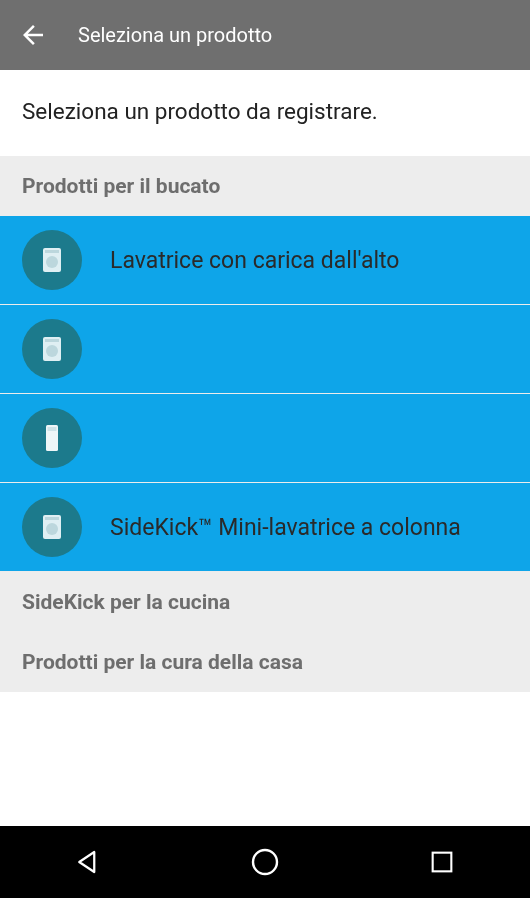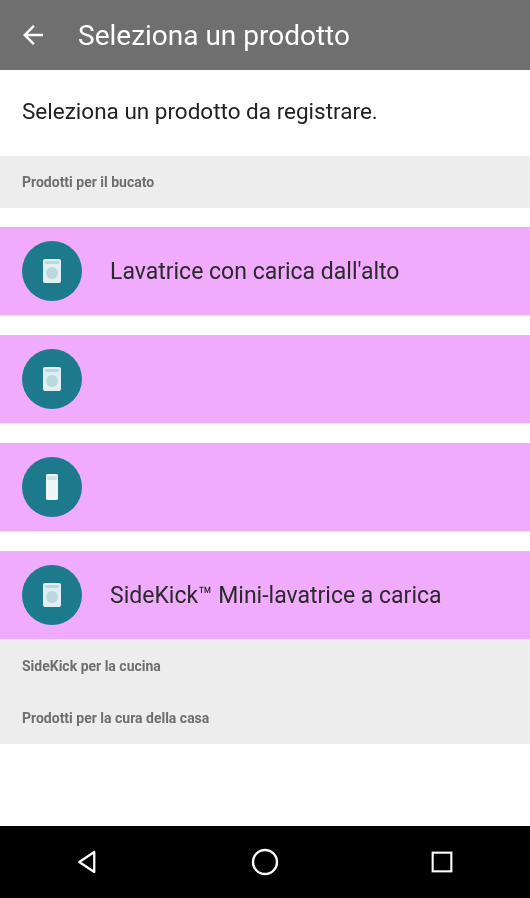--- a/index.html
+++ b/index.html
@@ -14,43 +14,42 @@
     .header {
       background: #6f6f6f;
       color: #fff;
       display: flex;
       align-items: center;
       height: 70px;
       padding: 0 18px;
     }
     .header .back { display:flex; align-items:center; }
     .header .title {
-      font-size: 28px;
+      font-size: 20px;
       font-weight: 400;
       margin-left: 30px;
     }
     .intro {
       padding: 28px 26px 32px 22px;
       font-size: 22.5px;
       color: #222;
     }
     .section-header {
       background: #ededed;
       color: #6e6e6e;
       font-weight: 700;
-      font-size: 14px;
+      font-size: 21px;
       padding: 18px 22px;
     }
     .item {
       display: flex;
       align-items: center;
       padding: 14px 22px;
       border-bottom: 1px solid #ececec;
-      background: #f0abfc;
-      margin-top: 19px;
+      background: #0ea5e9;
     }
     .item:last-child { border-bottom: none; }
     .icon-circle {
       width: 60px;
       height: 60px;
       border-radius: 50%;
       display: flex;
       align-items: center;
       justify-content: center;
       flex-shrink: 0;
@@ -131,21 +130,21 @@
         </div>
       </div>
       <div class="item">
         <div class="icon-circle teal">
           <svg width="36" height="36" viewBox="0 0 36 36">
             <rect x="9" y="6" width="18" height="24" rx="2" class="washer-rect"></rect>
             <circle cx="18" cy="20" r="6" class="washer-port"></circle>
             <rect x="11" y="8" width="14" height="3" fill="#bcd7dd"></rect>
           </svg>
         </div>
-        <div class="item-label">SideKick™ Mini-lavatrice a carica</div>
+        <div class="item-label">SideKick™ Mini-lavatrice a colonna</div>
       </div>
       <div class="section-header">SideKick per la cucina</div>
       <div class="section-header">Prodotti per la cura della casa</div>
     </div>
 </div>
 
 <div class="navbar">
   <div class="navbtn">
     <svg width="30" height="30" viewBox="0 0 24 24">
       <path d="M17 4 L17 20 L5 12 Z" fill="none" stroke="#fff" stroke-width="1.8" stroke-linejoin="round"></path>

